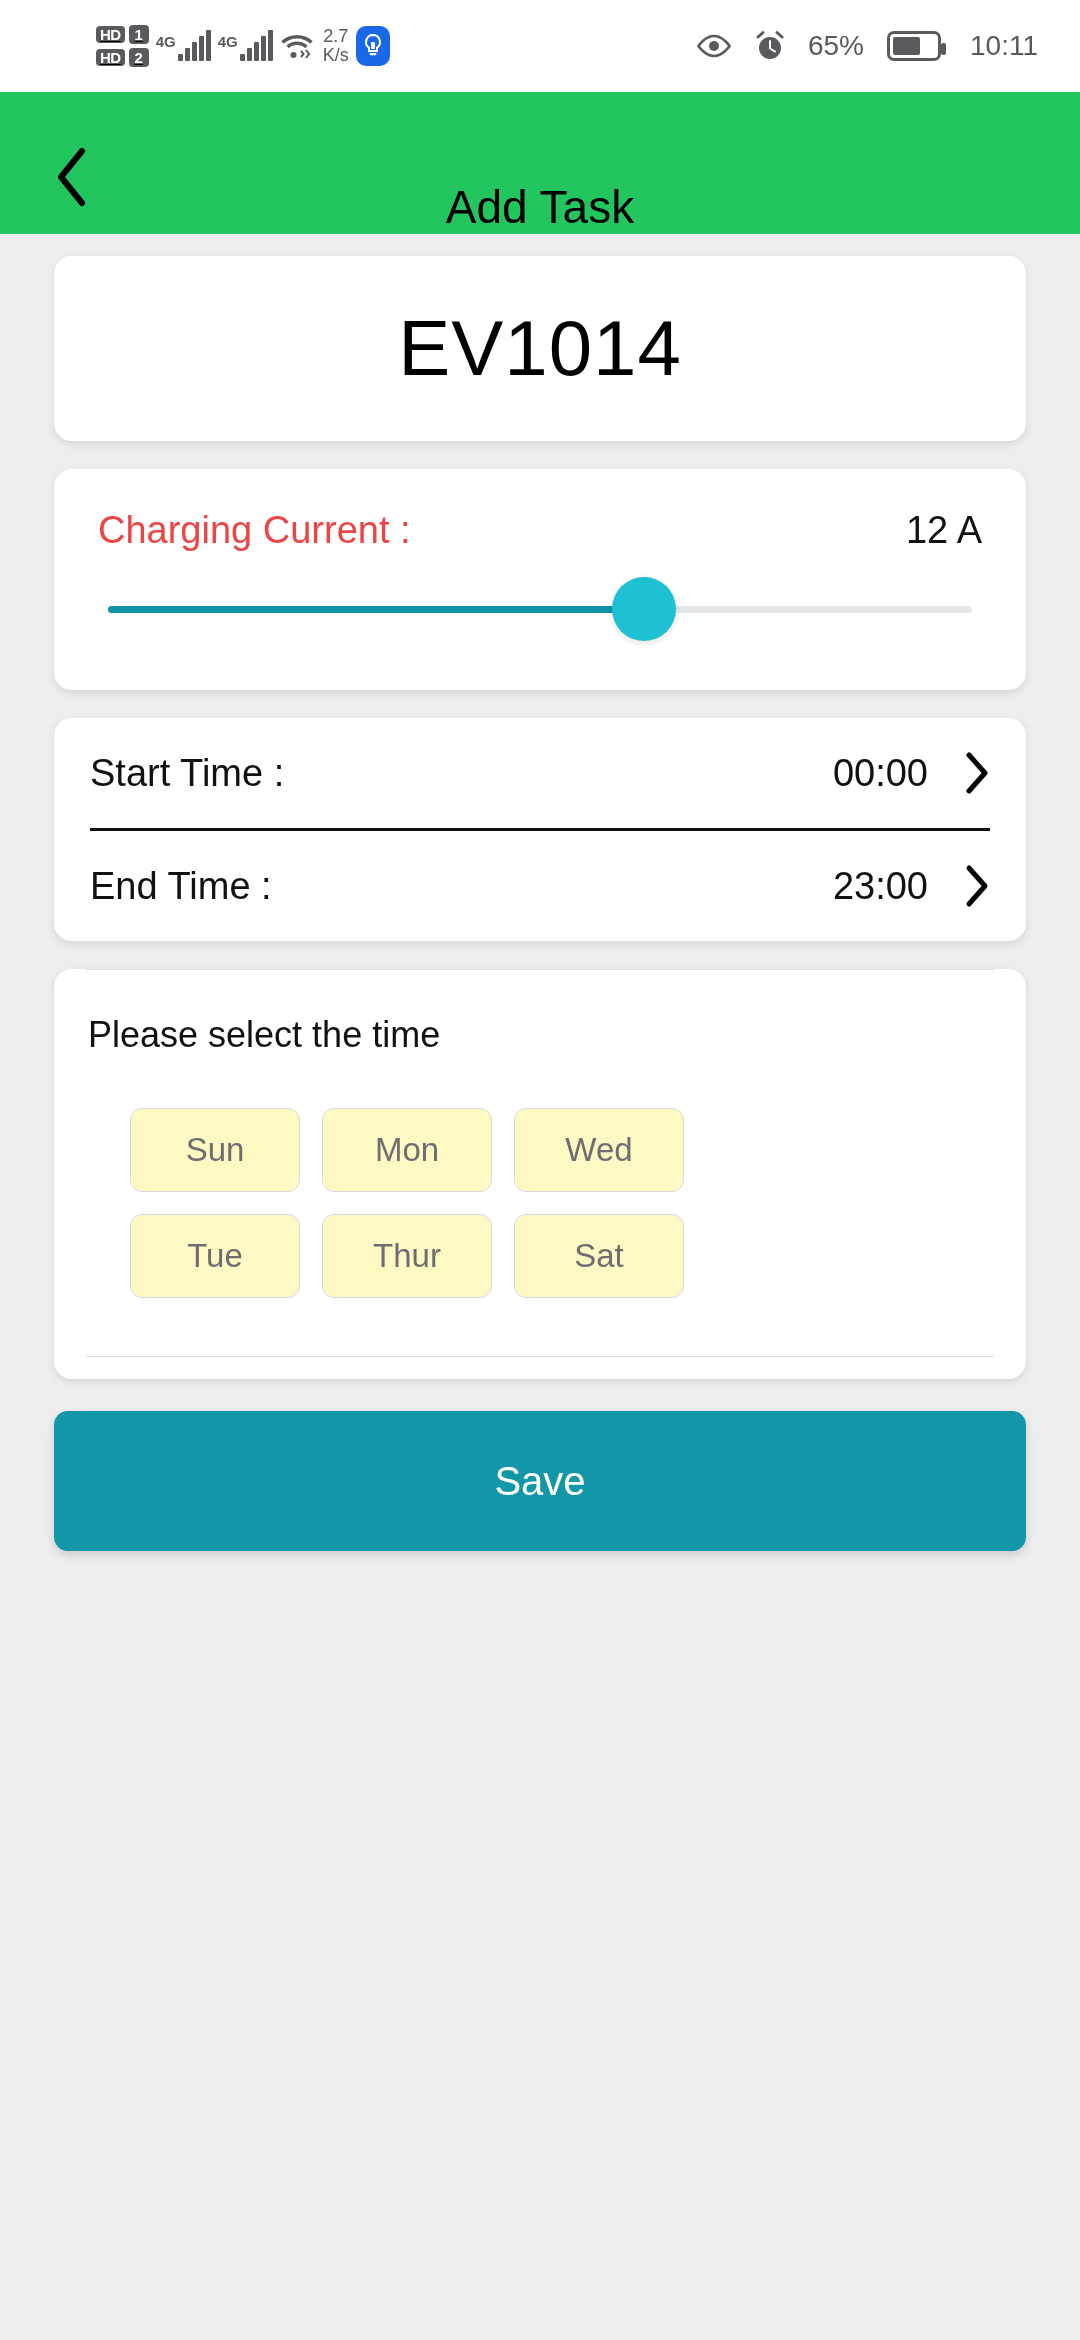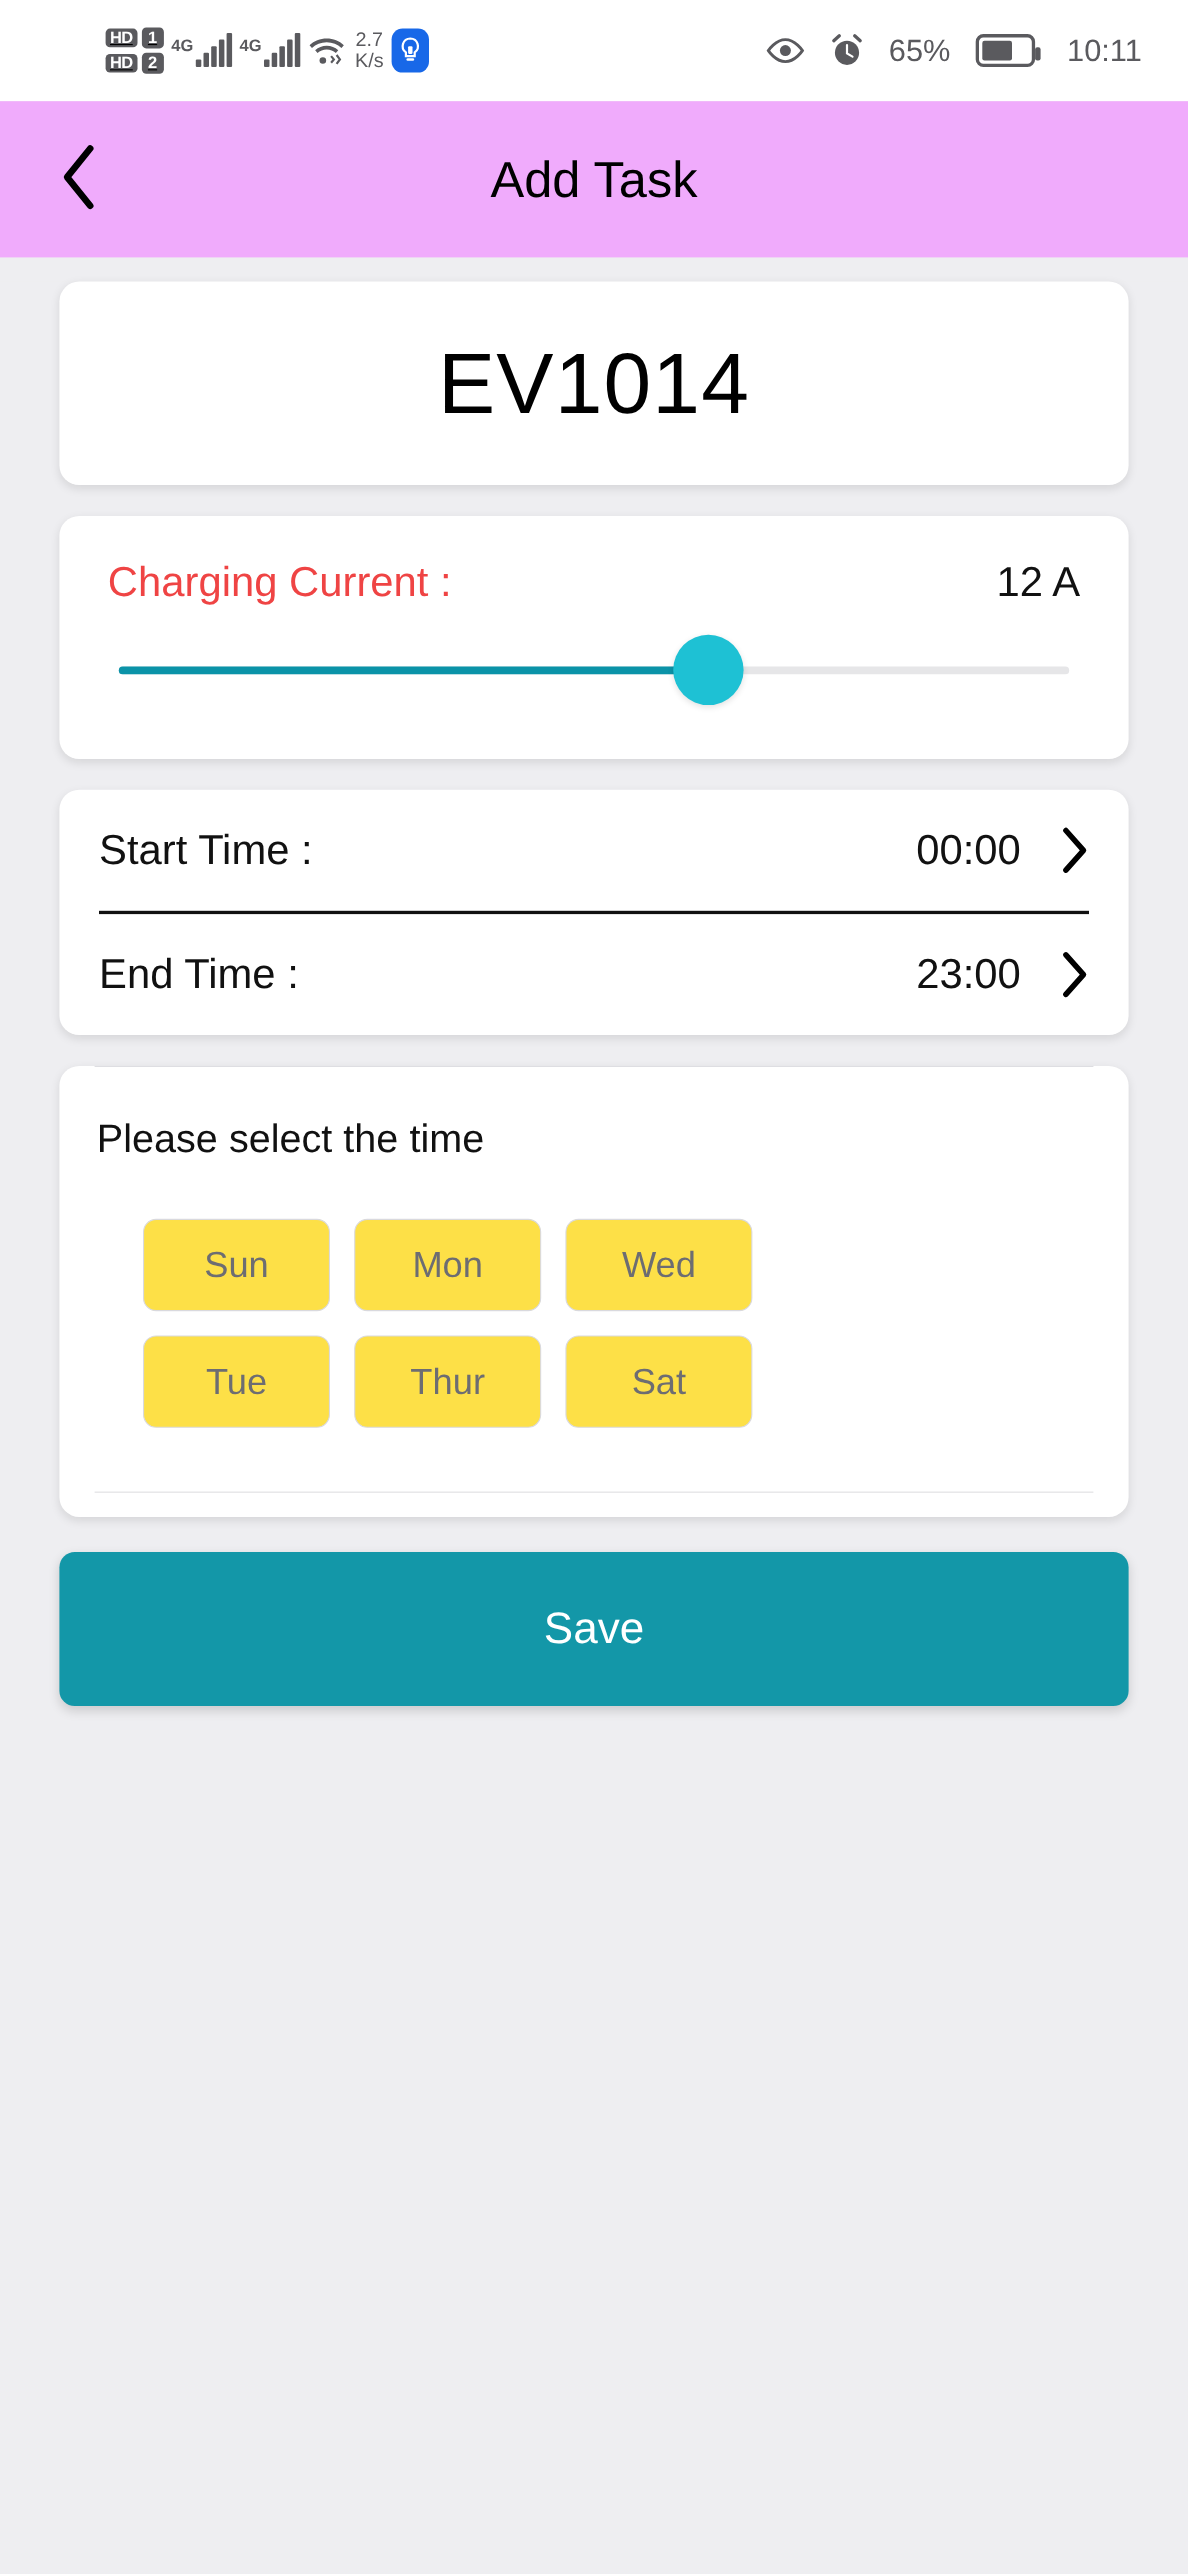--- a/index.html
+++ b/index.html
@@ -71,22 +71,22 @@
   }
   .battery::after{
     content:""; position:absolute; right:-8px; top:9px;
     width:5px; height:12px; background:#5a5a5e; border-radius:2px;
   }
   .battery .fill{ height:100%; background:#5a5a5e; border-radius:2px; }
   .clock{ color:#5a5a5e; font-size:28px; margin-left:6px; }
 
   
   .header{
-    height:142px; background:#f0abfc;
-    display:flex; align-items:center;
+    height:142px; background:#22c55e;
+    display:flex; align-items:flex-end;
     position:relative;
   }
   .back-btn{
     width:110px; height:110px;
     display:flex; align-items:center; justify-content:center;
     margin-left:18px;
   }
   .back-btn svg{ width:44px; height:64px; }
   .header-title{
     position:absolute; left:0; right:0; text-align:center;
@@ -174,21 +174,21 @@
   }
   .days-grid{
     padding:52px 0 0 48px;
     display:flex; flex-wrap:wrap; gap:22px 22px;
     max-width:660px;
   }
   .day-chip{
     width:170px; height:84px;
     border:1.6px solid #d9d9de;
     border-radius:12px;
-    background:#fde047;
+    background:#fef9c3;
     color:#6d6d72;
     font-size:33px;
     display:flex; align-items:center; justify-content:center;
   }
   .days-hr-bottom{ height:1px; background:#dedee2; margin:58px 4px 0 4px; }
   .days-bottom-pad{ height:22px; }
 
   
   .save-btn{
     margin-top:32px;

